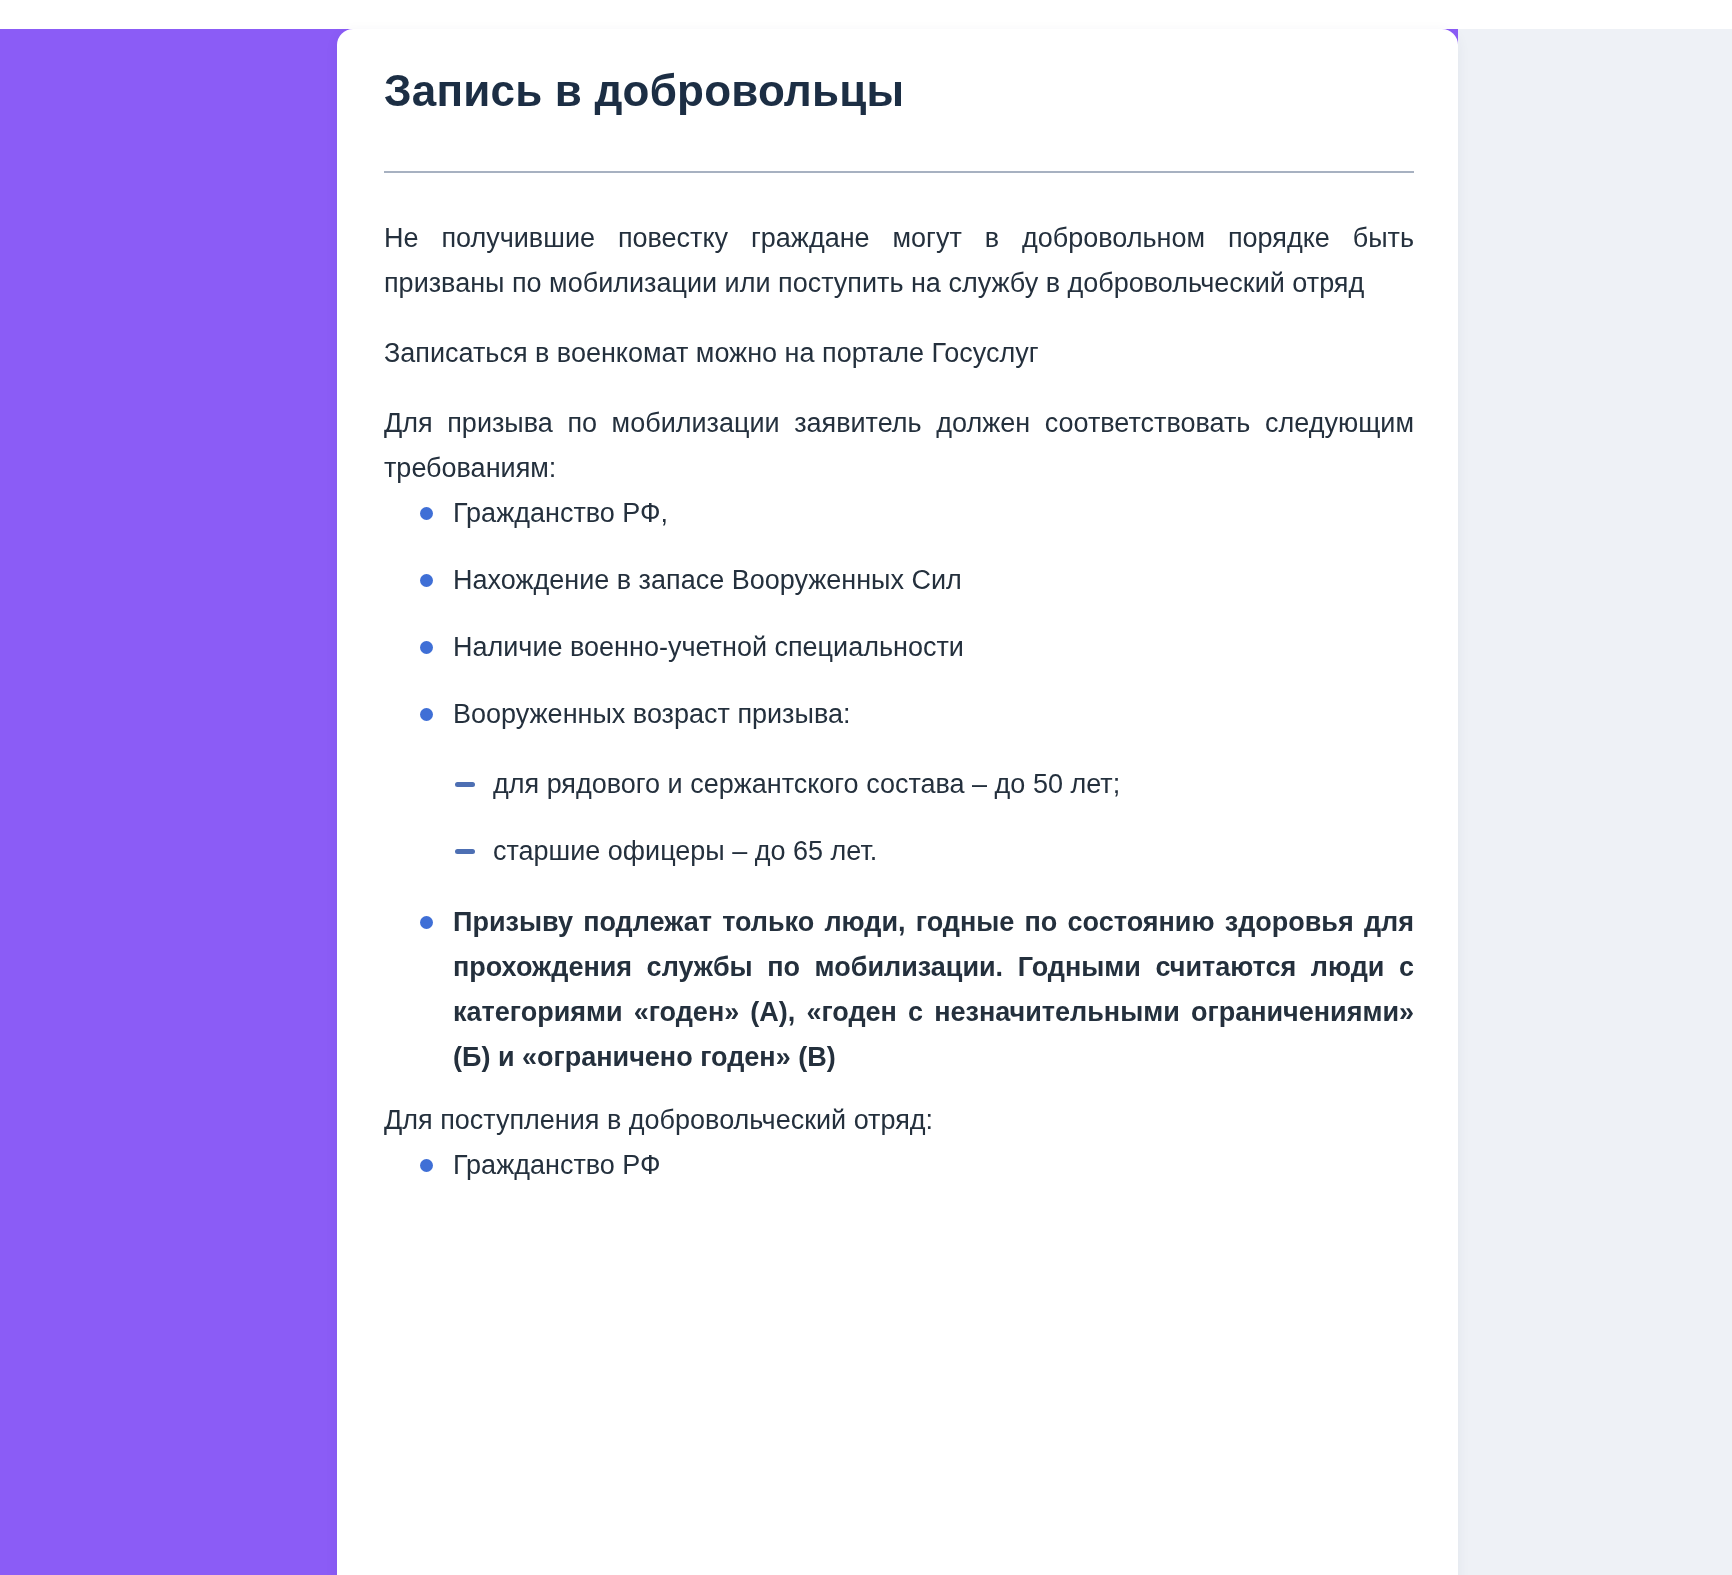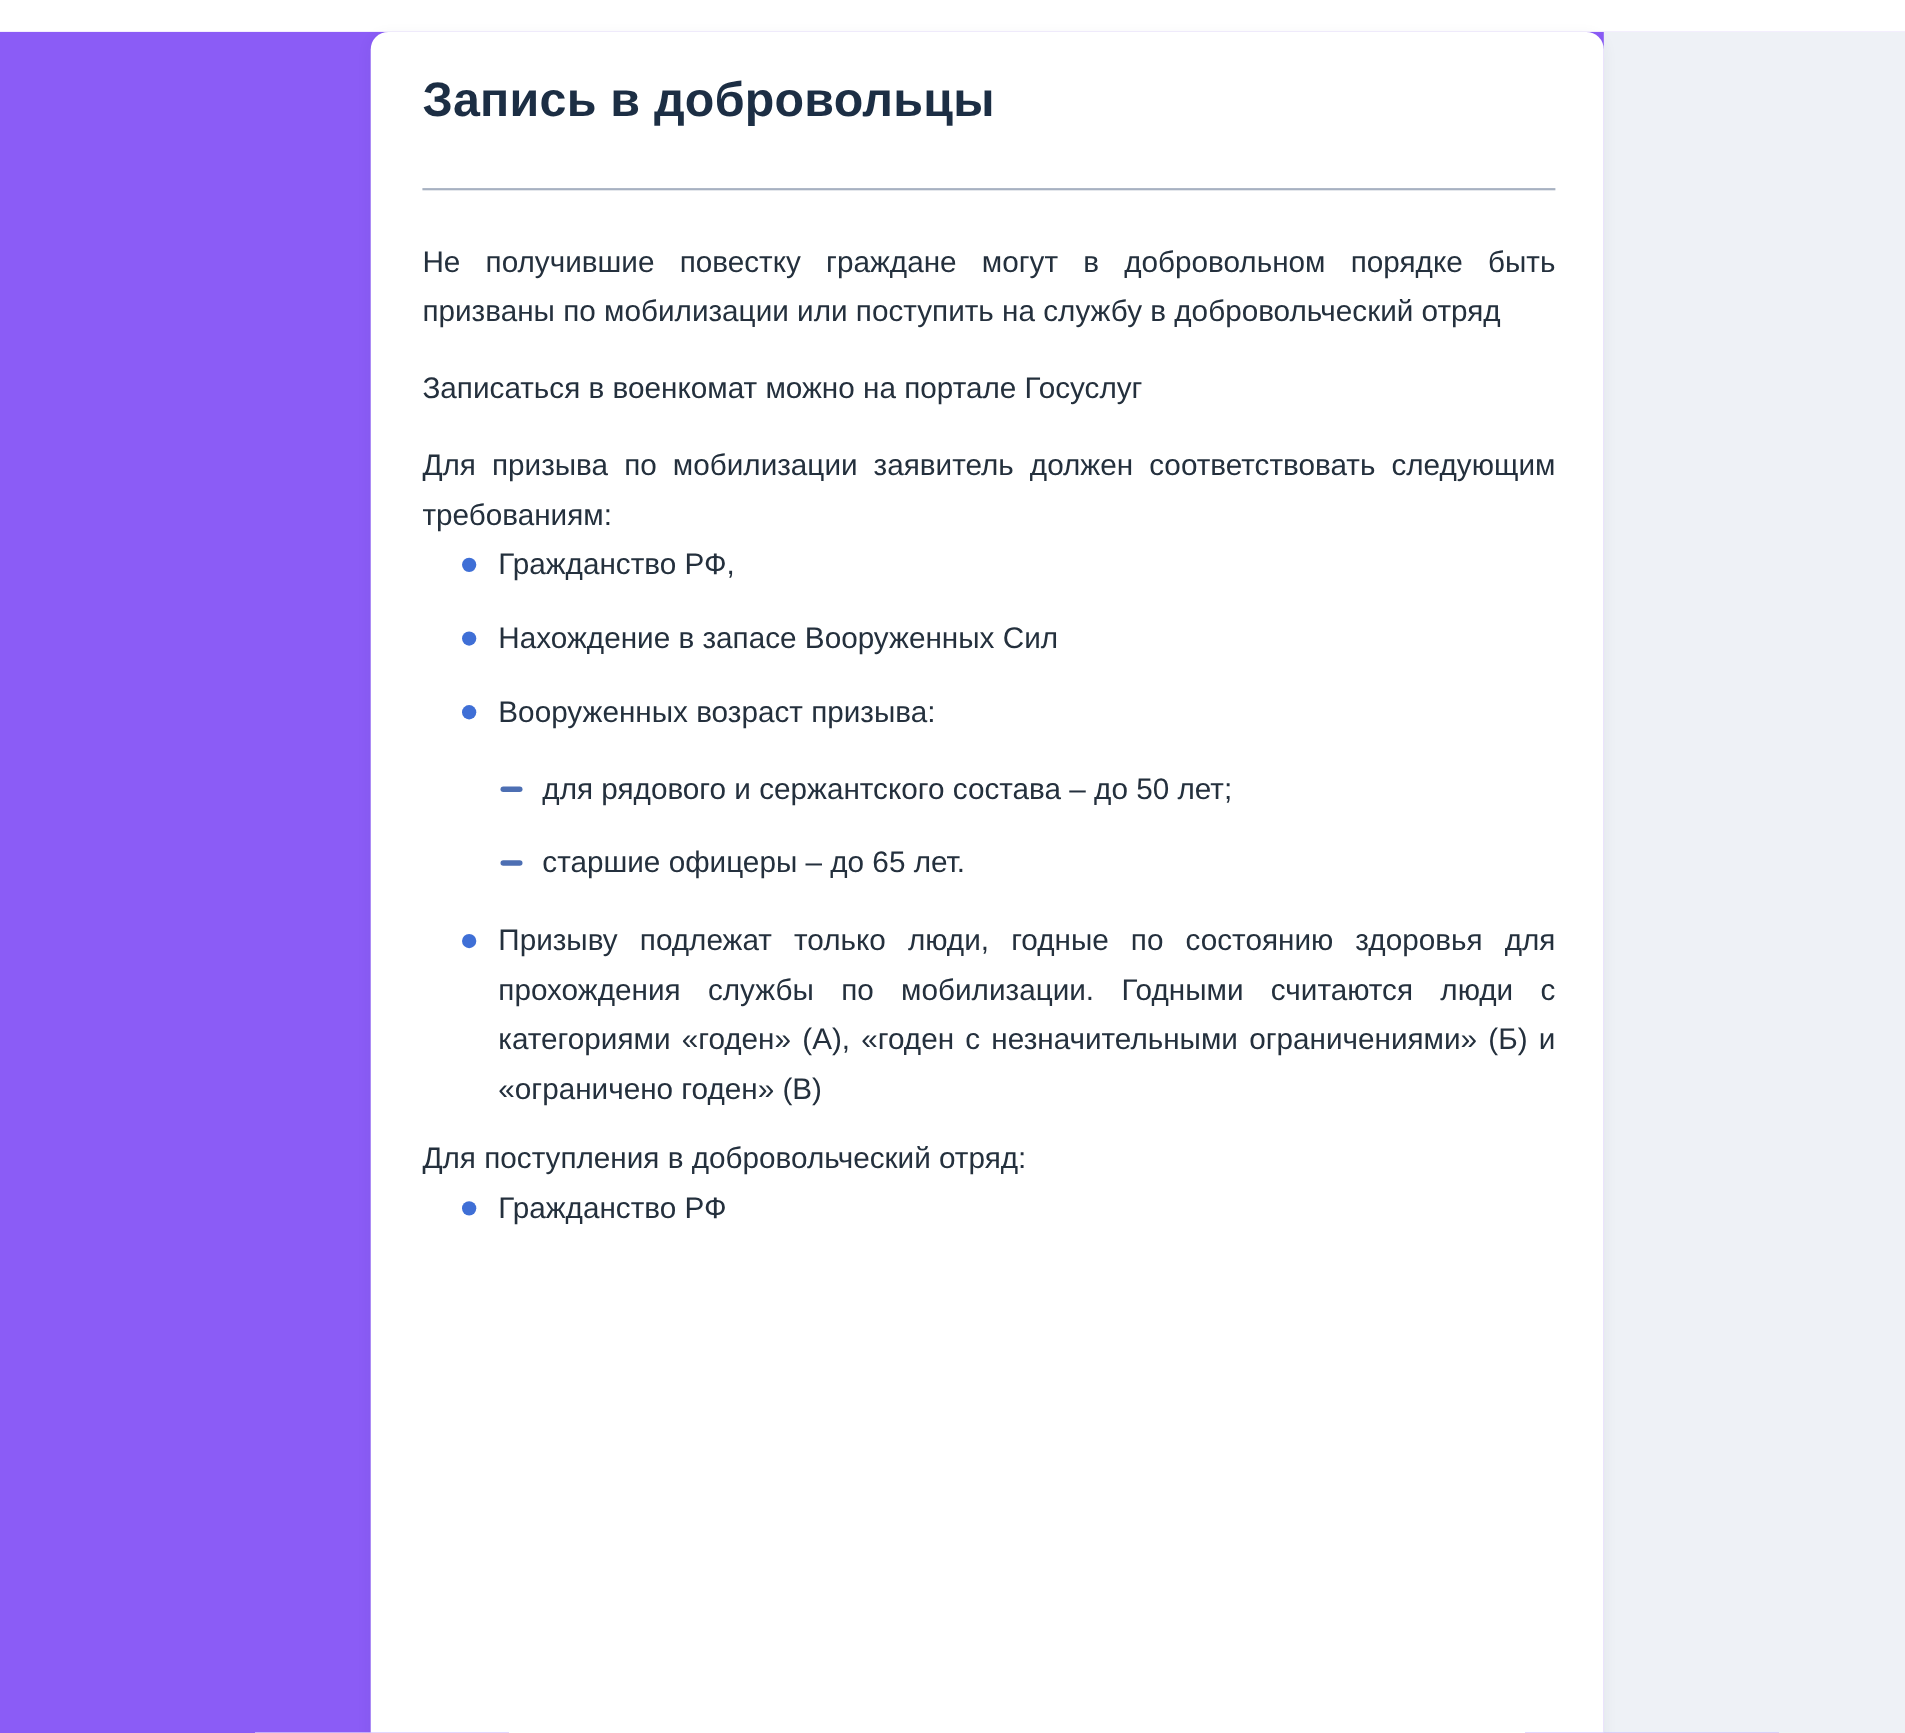--- a/index.html
+++ b/index.html
@@ -59,21 +59,21 @@
   p.para.first { margin-top: 43px; }
   p.para.lead { margin-bottom: 0; }
   p.para.after-list { margin-top: 18px; }
   .justify { text-align: justify; }
   ul.plain {
     list-style: none;
     margin: 0;
     padding: 0;
   }
   ul.dashes { margin-top: 25px; }
-  ul.bullets.after { margin-top: 26px; }
+  ul.bullets.after { margin-top: 26px; font-weight: bold; }
   ul.plain li { position: relative; }
   ul.bullets li { padding-left: 69px; }
   ul.dashes li { padding-left: 109px; }
   ul.bullets li + li,
   ul.dashes li + li { margin-top: 22px; }
   .dot {
     position: absolute;
     left: 36px;
     top: 16px;
     width: 13px;
@@ -118,20 +118,24 @@
         <li>
           <span class="dot"></span>
           <span class="li-text">Гражданство РФ,</span>
         </li>
 
         <li>
           <span class="dot"></span>
           <span class="li-text">Нахождение в запасе Вооруженных Сил</span>
         </li>
 
+        <li>
+          <span class="dot"></span>
+          <span class="li-text">Наличие военно-учетной специальности</span>
+        </li>
 
         <li>
           <span class="dot"></span>
           <span class="li-text">Вооруженных возраст призыва:</span>
         </li>
       </ul>
 
     <ul class="plain dashes body-text">
 
         <li>

